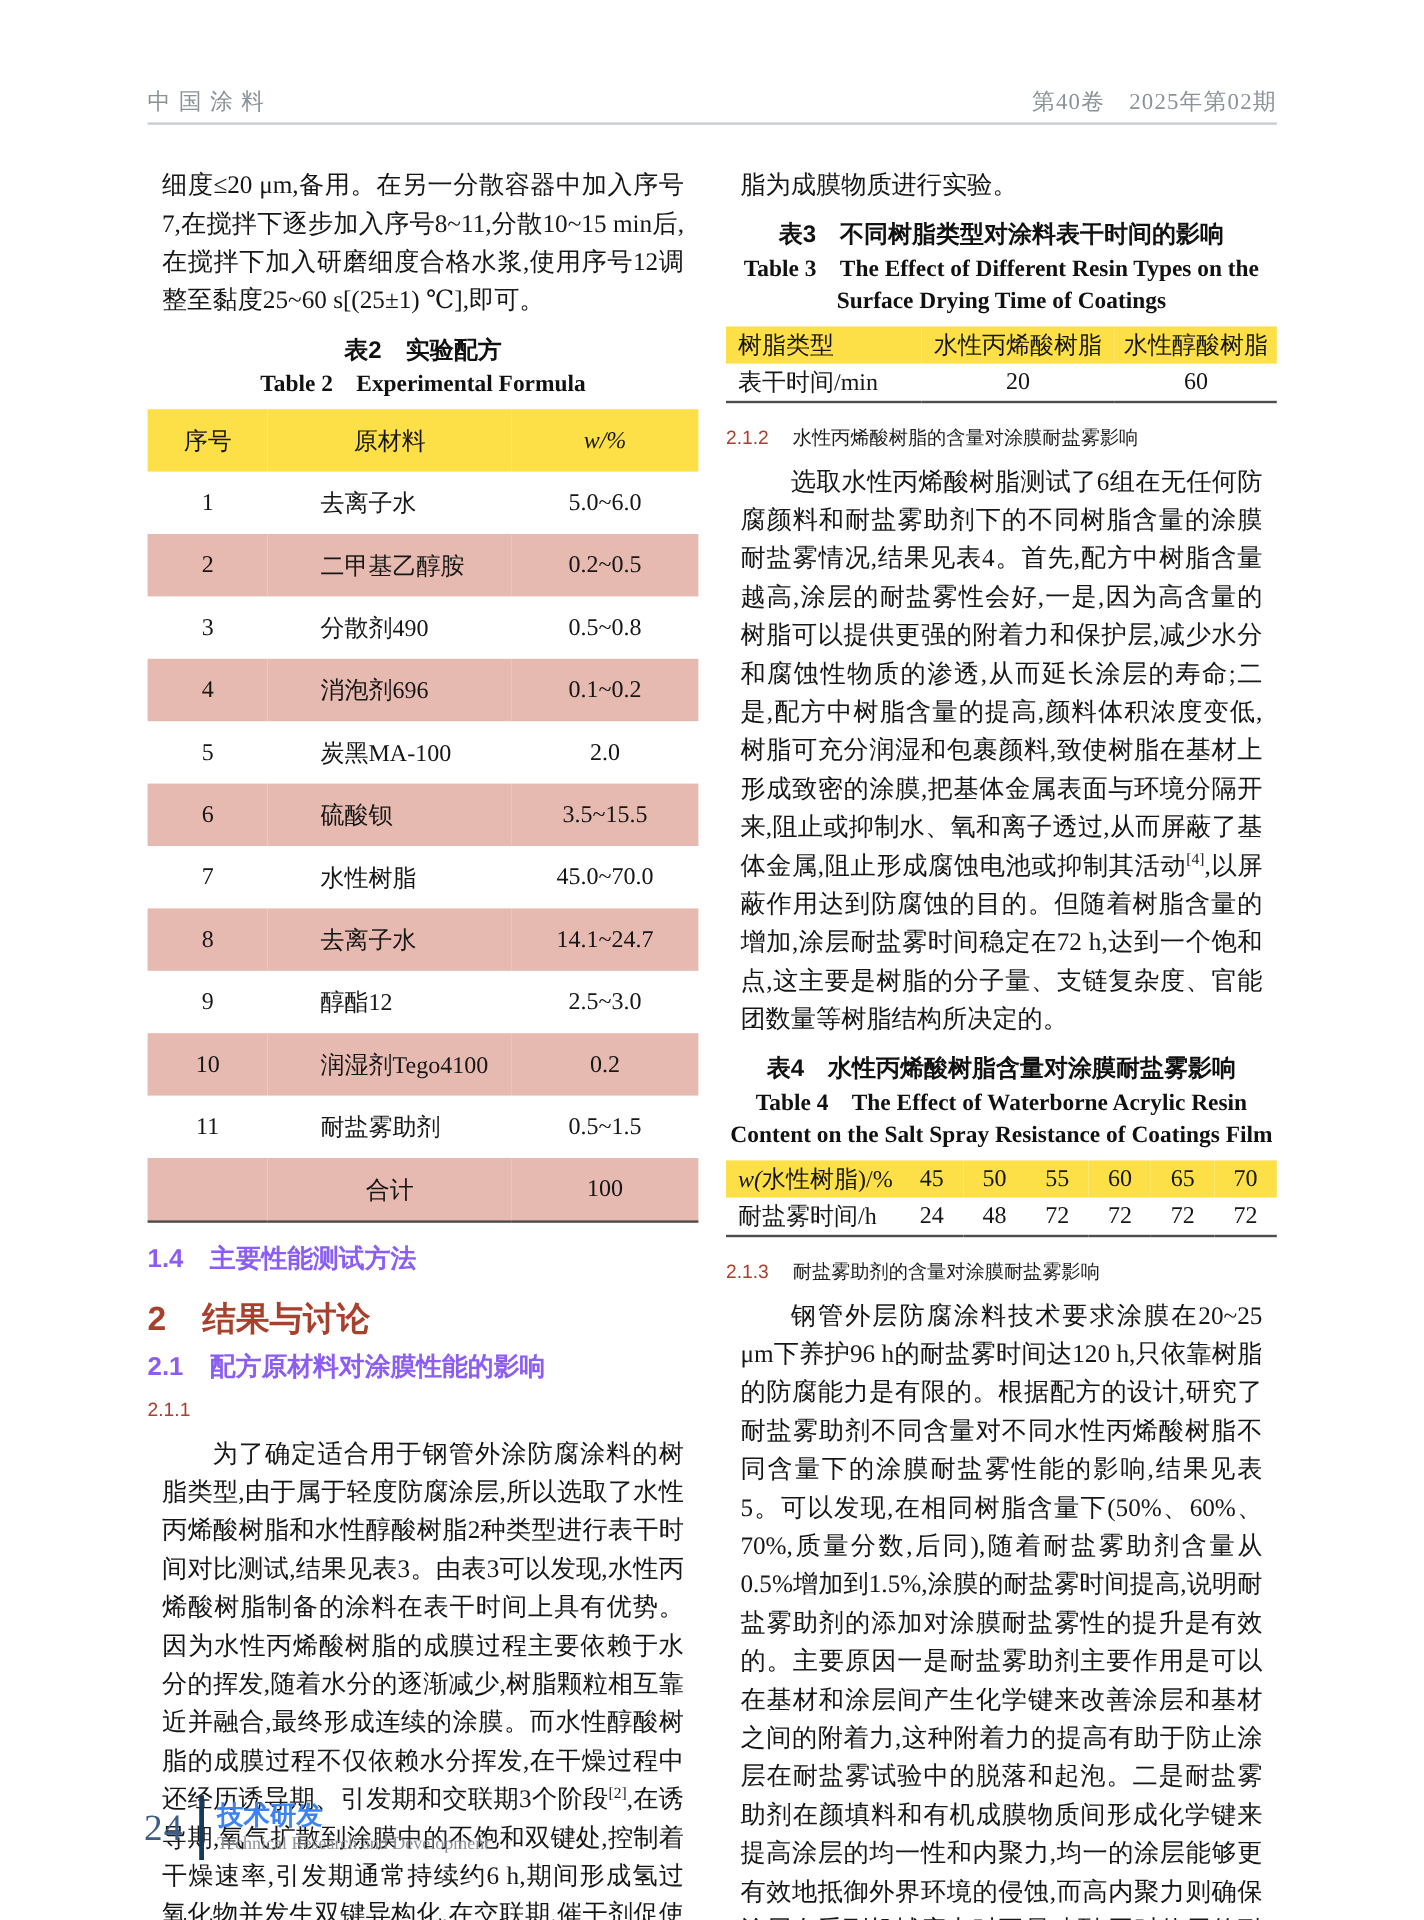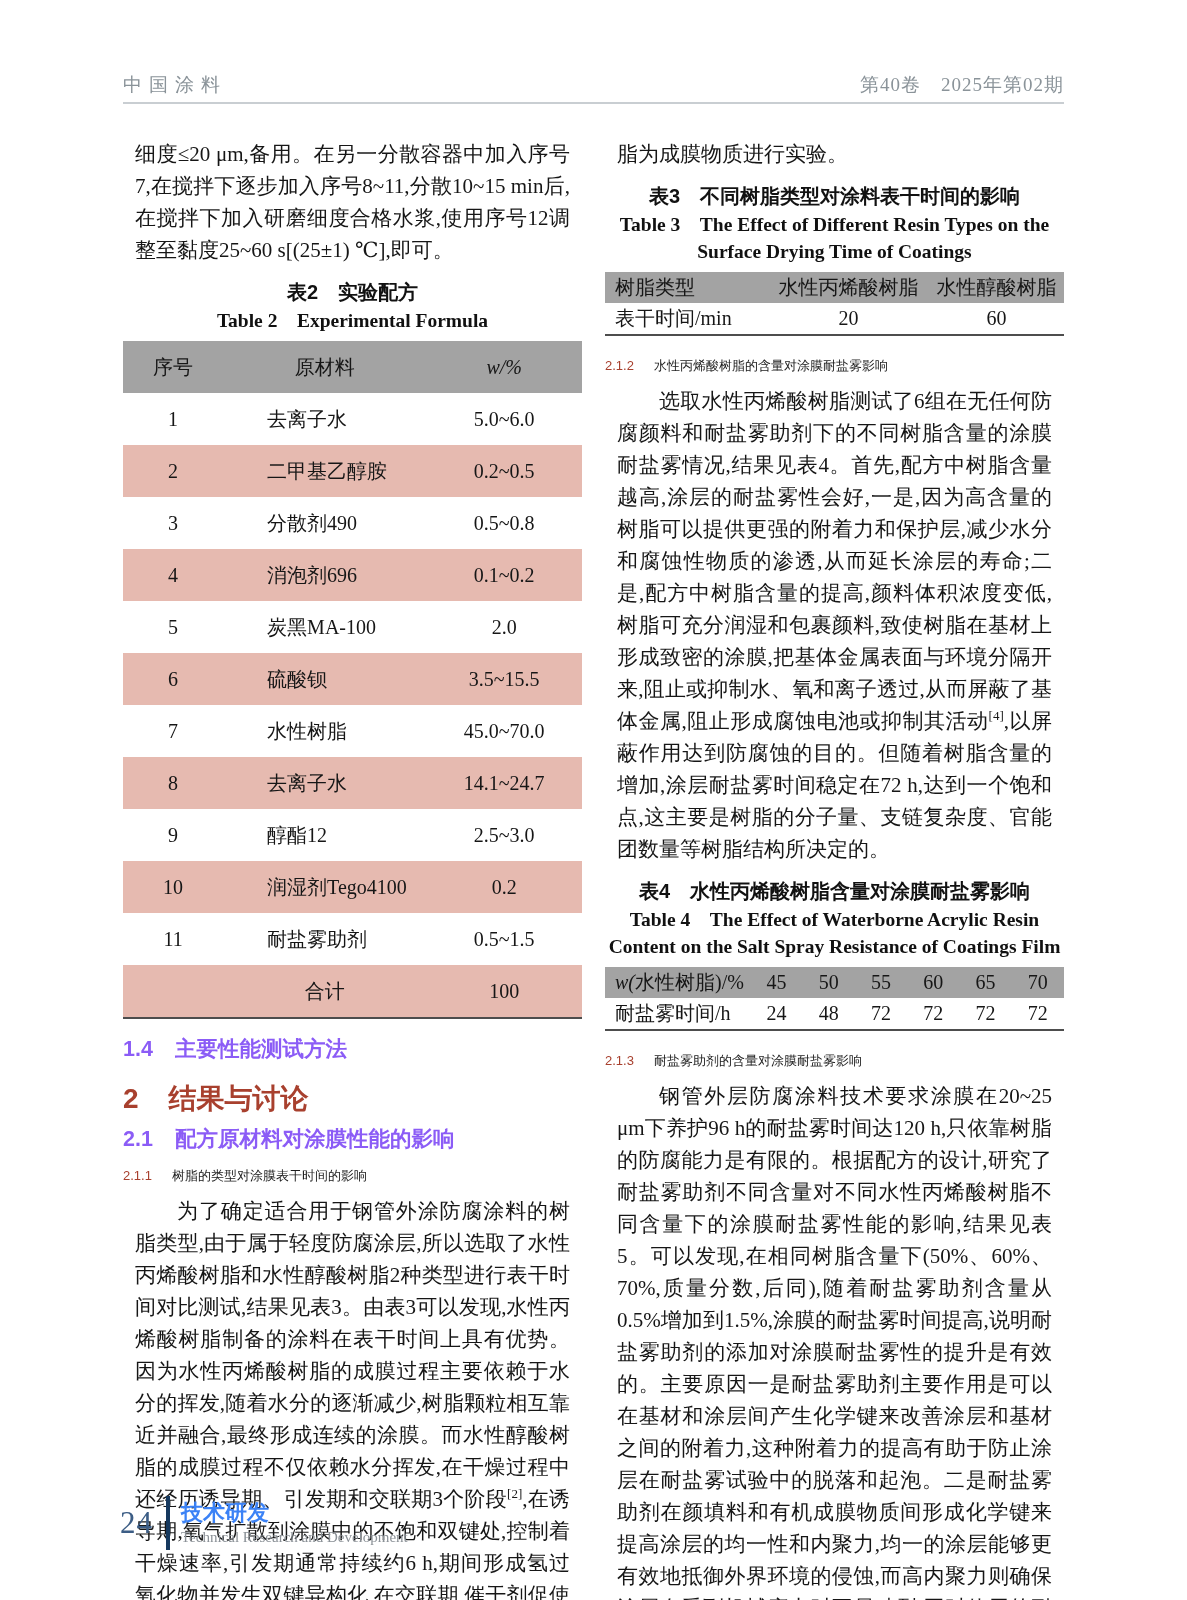--- a/index.html
+++ b/index.html
@@ -33,21 +33,21 @@
     font-size:20px; text-align:center; margin-top:10px; line-height:28px; color:#111;
   }
   .cap-en {
     font-weight:bold; font-size:19.5px; text-align:center; line-height:27px;
     margin:1px 0 7px; color:#111;
   }
 
   table { width:100%; border-collapse:collapse; font-size:20px; table-layout:fixed; }
   th { font-weight:normal; }
   .t2 th,.t2 td { height:28px; padding:12px; }
-  .t2 thead tr,.t3 thead tr,.t4 thead tr { background:#a3a3a3; }
+  .t2 thead tr,.t3 thead tr,.t4 thead tr { background:#fde047; }
   .t2 tbody tr:nth-child(even) { background:#e6bab0; }
   .t2 { border-bottom:2px solid #4d4d4d; }
   .t2 .c1 { width:20%; text-align:center; }
   .t2 .c2 { width:46%; }
   .t2 th.c2 { text-align:center; }
   .t2 td.c2 { text-align:left; padding-left:44px; }
   .t2 .c3 { width:34%; text-align:center; }
   .t2 tr.total td { text-align:center; }
 
   .t3 th,.t3 td,.t4 th,.t4 td { height:31px; padding:0; }
@@ -65,21 +65,21 @@
     font-weight:bold; font-size:21.5px; line-height:28px; margin:16px 0 9px;
   }
   .h-bold-red .num { margin-right:22px; }
   .h-main {
     display:flex; color:#a8402e; font-family:"Liberation Sans","DejaVu Sans",sans-serif;
     font-weight:bold; font-size:28px; line-height:36px; margin:18px 0 8px;
   }
   .h-main .num { margin-right:30px; }
   .h-sub {
     display:flex; font-family:"Liberation Sans","DejaVu Sans",sans-serif;
-    font-size:13px; line-height:28px; margin:8px 0 5px; color:#1c1c1c;
+    font-size:16px; line-height:28px; margin:8px 0 5px; color:#1c1c1c;
   }
   .h-sub .num { color:#a8402e; margin-right:20px; }
   .h-bold-red + p.body, .h-sub + p.body { margin-top:0; }
 
   
   .footer { position:absolute; left:120px; top:1496px; display:flex; align-items:center; }
   .pageno { font-size:31px; color:#3c5d85; margin-right:13px; letter-spacing:1px; }
   .fbar { width:4px; height:54px; background:#16395f; margin-right:11px; }
   .fsec { display:flex; flex-direction:column; }
   .fsec-cn {
@@ -187,21 +187,20 @@
       <div class="h-main">
         <span class="num">2</span>
         <span>结果与讨论</span>
       </div>
       <div class="h-bold-red" style="margin-top:4px;">
         <span class="num">2.1</span>
         <span>配方原材料对涂膜性能的影响</span>
       </div>
       <div class="h-sub">
         <span class="num">2.1.1</span>
-        <span>树脂的类型对涂膜表干时间的影响</span>
       </div>
       <p class="body indent"><span>为了确定适合用于钢管外涂防腐涂料的树脂类型,由于属于轻度防腐涂层,所以选取了水性丙烯酸树脂和水性醇酸树脂2种类型进行表干时间对比测试,结果见表3。由表3可以发现,水性丙烯酸树脂制备的涂料在表干时间上具有优势。因为水性丙烯酸树脂的成膜过程主要依赖于水分的挥发,随着水分的逐渐减少,树脂颗粒相互靠近并融合,最终形成连续的涂膜。而水性醇酸树脂的成膜过程不仅依赖水分挥发,在干燥过程中还经历诱导期、引发期和交联期3个阶段</span><sup class="ref">[2]</sup><span>,在诱导期,氧气扩散到涂膜中的不饱和双键处,控制着干燥速率,引发期通常持续约6 h,期间形成氢过氧化物并发生双键异构化,在交联期,催干剂促使过氧化物分解,形成交联结构才能形成坚韧的涂膜</span><sup class="ref">[3]</sup><span>,整体过程相对缓慢,所以配方中选取水性丙烯酸树</span></p>
     </div>
 
     <div class="col">
       <p class="body">脂为成膜物质进行实验。</p>
 
       <div class="cap-cn">表3　不同树脂类型对涂料表干时间的影响</div>
       <div class="cap-en">Table 3　The Effect of Different Resin Types on the Surface Drying Time of Coatings</div>
       <table class="t3">

